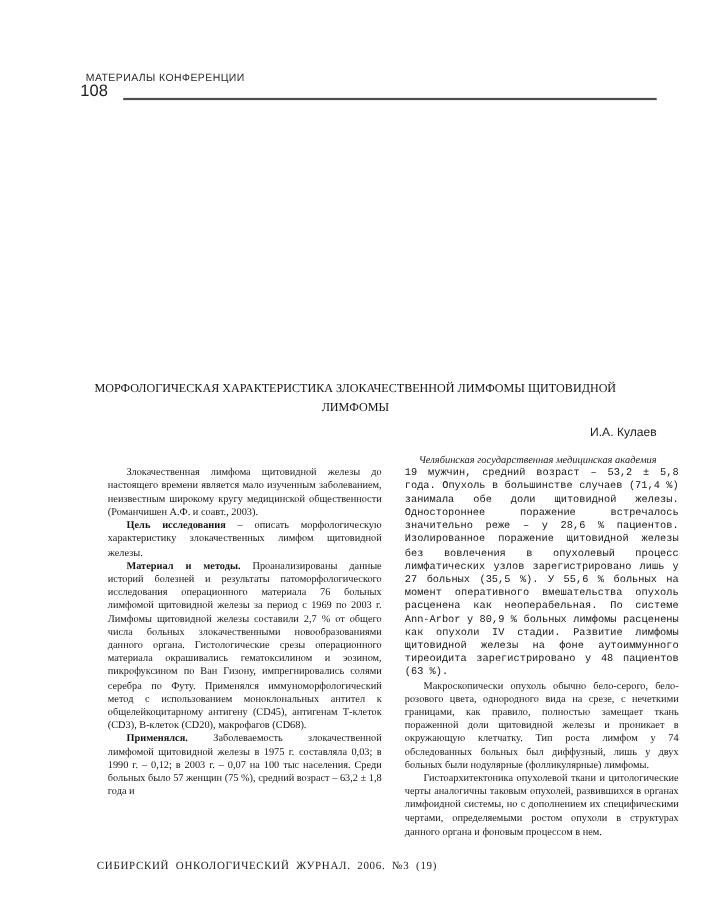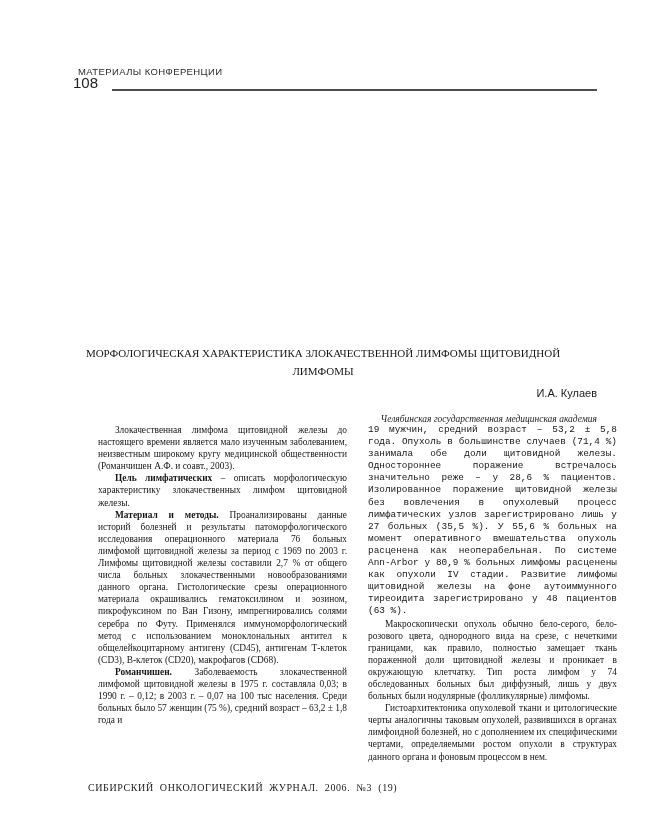--- a/index.html
+++ b/index.html
@@ -136,26 +136,26 @@
     <span>ЛИМФОМЫ</span>
   </h1>
 
   <div class="article-author">И.А. Кулаев</div>
 
   <div class="article-affiliation">Челябинская государственная медицинская академия</div>
 
   <div class="columns">
     <div class="col">
         <p class="para">Злокачественная лимфома щитовидной железы до настоящего времени является мало изученным заболеванием, неизвестным широкому кругу медицинской общественности (Романчишен А.Ф. и соавт., 2003).</p>
-        <p class="para"><b>Цель лимфатических</b> – описать морфологическую характеристику злокачественных лимфом щитовидной железы.</p>
+        <p class="para"><b>Цель исследования</b> – описать морфологическую характеристику злокачественных лимфом щитовидной железы.</p>
         <p class="para"><b>Материал и методы.</b> Проанализированы данные историй болезней и результаты патоморфологического исследования операционного материала 76 больных лимфомой щитовидной железы за период с 1969 по 2003 г. Лимфомы щитовидной железы составили 2,7 % от общего числа больных злокачественными новообразованиями данного органа. Гистологические срезы операционного материала окрашивались гематоксилином и эозином, пикрофуксином по Ван Гизону, импрегнировались солями серебра по Футу. Применялся иммуноморфологический метод с использованием моноклональных антител к общелейкоцитарному антигену (CD45), антигенам Т-клеток (CD3), В-клеток (CD20), макрофагов (CD68).</p>
-        <p class="para"><b>Романчишен.</b> Заболеваемость злокачественной лимфомой щитовидной железы в 1975 г. составляла 0,03; в 1990 г. – 0,12; в 2003 г. – 0,07 на 100 тыс населения. Среди больных было 57 женщин (75 %), средний возраст – 63,2 ± 1,8 года и</p>
+        <p class="para"><b>Применялся.</b> Заболеваемость злокачественной лимфомой щитовидной железы в 1975 г. составляла 0,03; в 1990 г. – 0,12; в 2003 г. – 0,07 на 100 тыс населения. Среди больных было 57 женщин (75 %), средний возраст – 63,2 ± 1,8 года и</p>
       </div>
     <div class="col">
         <p class="para no-indent">19 мужчин, средний возраст – 53,2 ± 5,8 года. Опухоль в большинстве случаев (71,4 %) занимала обе доли щитовидной железы. Одностороннее поражение встречалось значительно реже – у 28,6 % пациентов. Изолированное поражение щитовидной железы без вовлечения в опухолевый процесс лимфатических узлов зарегистрировано лишь у 27 больных (35,5 %). У 55,6 % больных на момент оперативного вмешательства опухоль расценена как неоперабельная. По системе Ann-Arbor у 80,9 % больных лимфомы расценены как опухоли IV стадии. Развитие лимфомы щитовидной железы на фоне аутоиммунного тиреоидита зарегистрировано у 48 пациентов (63 %).</p>
         <p class="para">Макроскопически опухоль обычно бело-серого, бело-розового цвета, однородного вида на срезе, с нечеткими границами, как правило, полностью замещает ткань пораженной доли щитовидной железы и проникает в окружающую клетчатку. Тип роста лимфом у 74 обследованных больных был диффузный, лишь у двух больных были нодулярные (фолликулярные) лимфомы.</p>
-        <p class="para">Гистоархитектоника опухолевой ткани и цитологические черты аналогичны таковым опухолей, развившихся в органах лимфоидной болезней, но с дополнением их специфическими чертами, определяемыми ростом опухоли в структурах данного органа и фоновым процессом в нем.</p>
+        <p class="para">Гистоархитектоника опухолевой ткани и цитологические черты аналогичны таковым опухолей, развившихся в органах лимфоидной системы, но с дополнением их специфическими чертами, определяемыми ростом опухоли в структурах данного органа и фоновым процессом в нем.</p>
       </div>
   </div>
 
   <div class="footer-line">СИБИРСКИЙ ОНКОЛОГИЧЕСКИЙ ЖУРНАЛ. 2006. №3 (19)</div>
 
 </div>
 
 </body></html>

